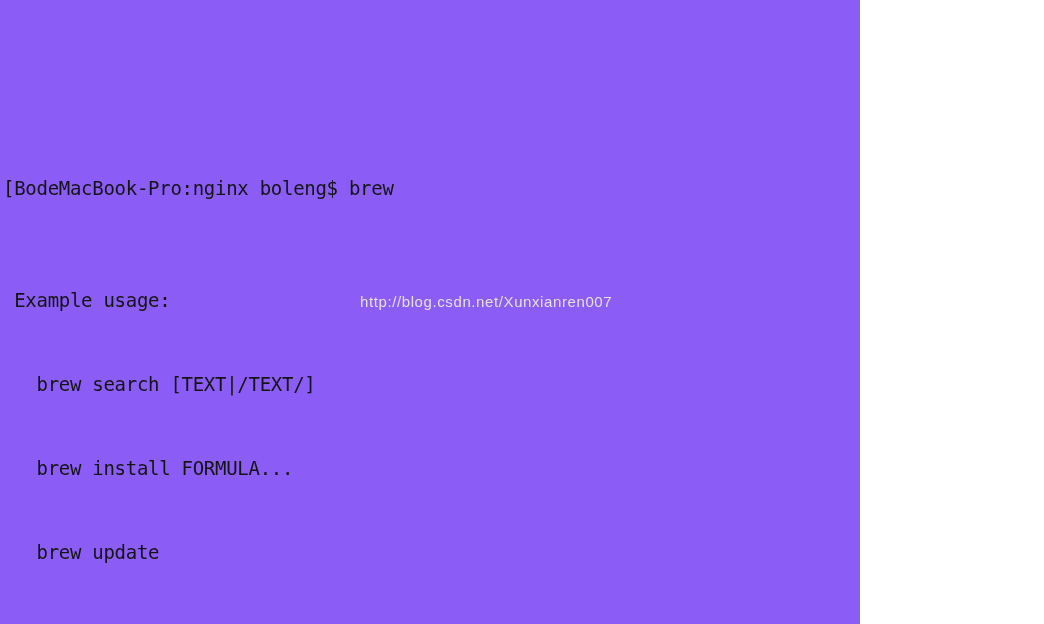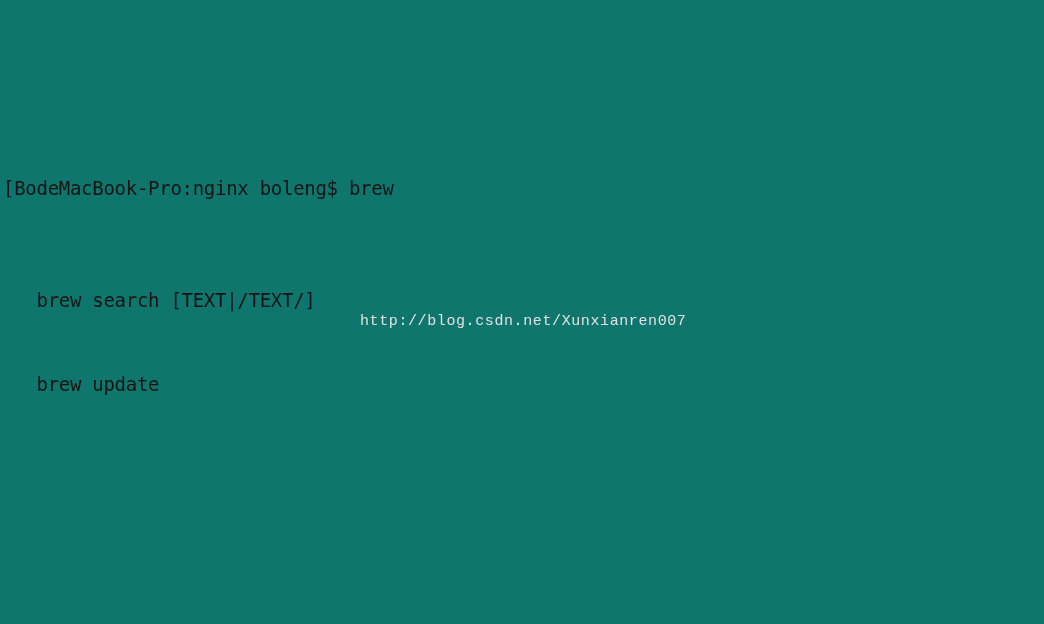--- a/index.html
+++ b/index.html
@@ -2,23 +2,23 @@
 <html><head>
 <meta charset="utf-8">
 <style>
   html, body {
     margin: 0;
     padding: 0;
     background: #ffffff;
   }
   #terminal {
     position: relative;
-    width: 1044px;
+    width: 860px;
     height: 624px;
-    background: #0f766e;
+    background: #8b5cf6;
     overflow: hidden;
     font-family: "DejaVu Sans Mono", "Liberation Mono", monospace;
     font-size: 19px;
     line-height: 28px;
     color: #141414;
     -webkit-font-smoothing: antialiased;
   }
   .screen-lines {
     position: absolute;
     left: 0;
@@ -35,43 +35,45 @@
   .line.clipped-top {
     height: 10px;
     overflow: hidden;
     color: #d8d8d8;
     position: relative;
     top: -18px;
   }
   .watermark {
     position: absolute;
     left: 360px;
-    top: 312px;
-    font-family: Liberation Mono, monospace;
+    top: 292px;
+    font-family: Liberation Sans, sans-serif;
     font-size: 15px;
     line-height: 20px;
     letter-spacing: 0.6px;
     color: #e3e1e1;
     white-space: pre;
     pointer-events: none;
     user-select: none;
   }
 </style>
 </head>
 <body>
 
 <div id="terminal">
 
   <div class="screen-lines">
 
     <div class="line clipped-top"> </div>
 
     <div class="line">[BodeMacBook-Pro:nginx boleng$ brew</div>
 
+    <div class="line"> Example usage:</div>
     <div class="line">   brew search [TEXT|/TEXT/]</div>
+    <div class="line">   brew install FORMULA...</div>
     <div class="line">   brew update</div>
     
     
     
     
     
     
     
     
     

